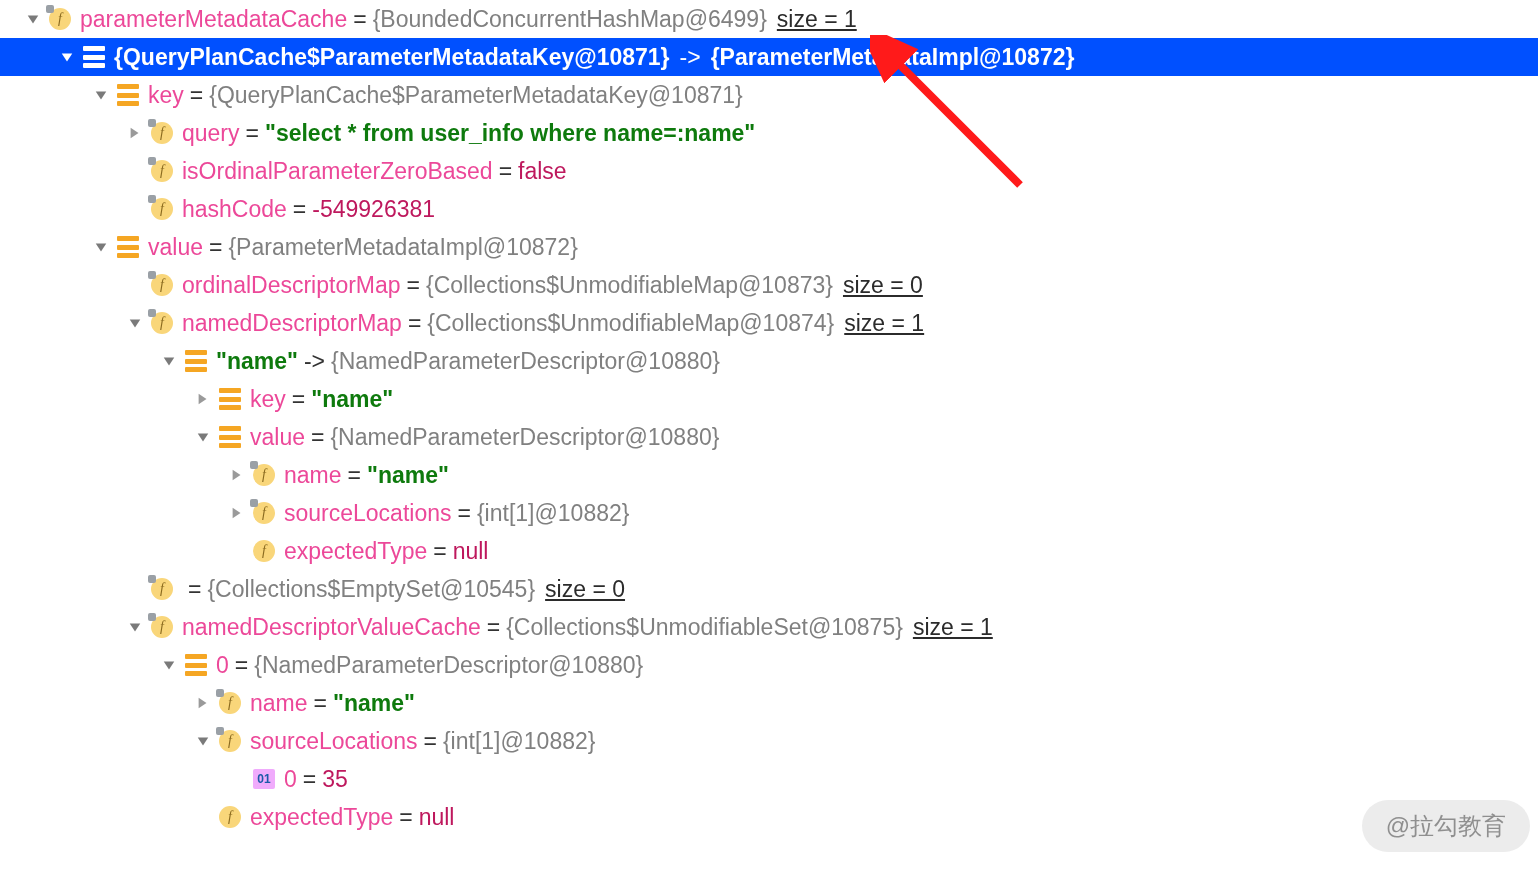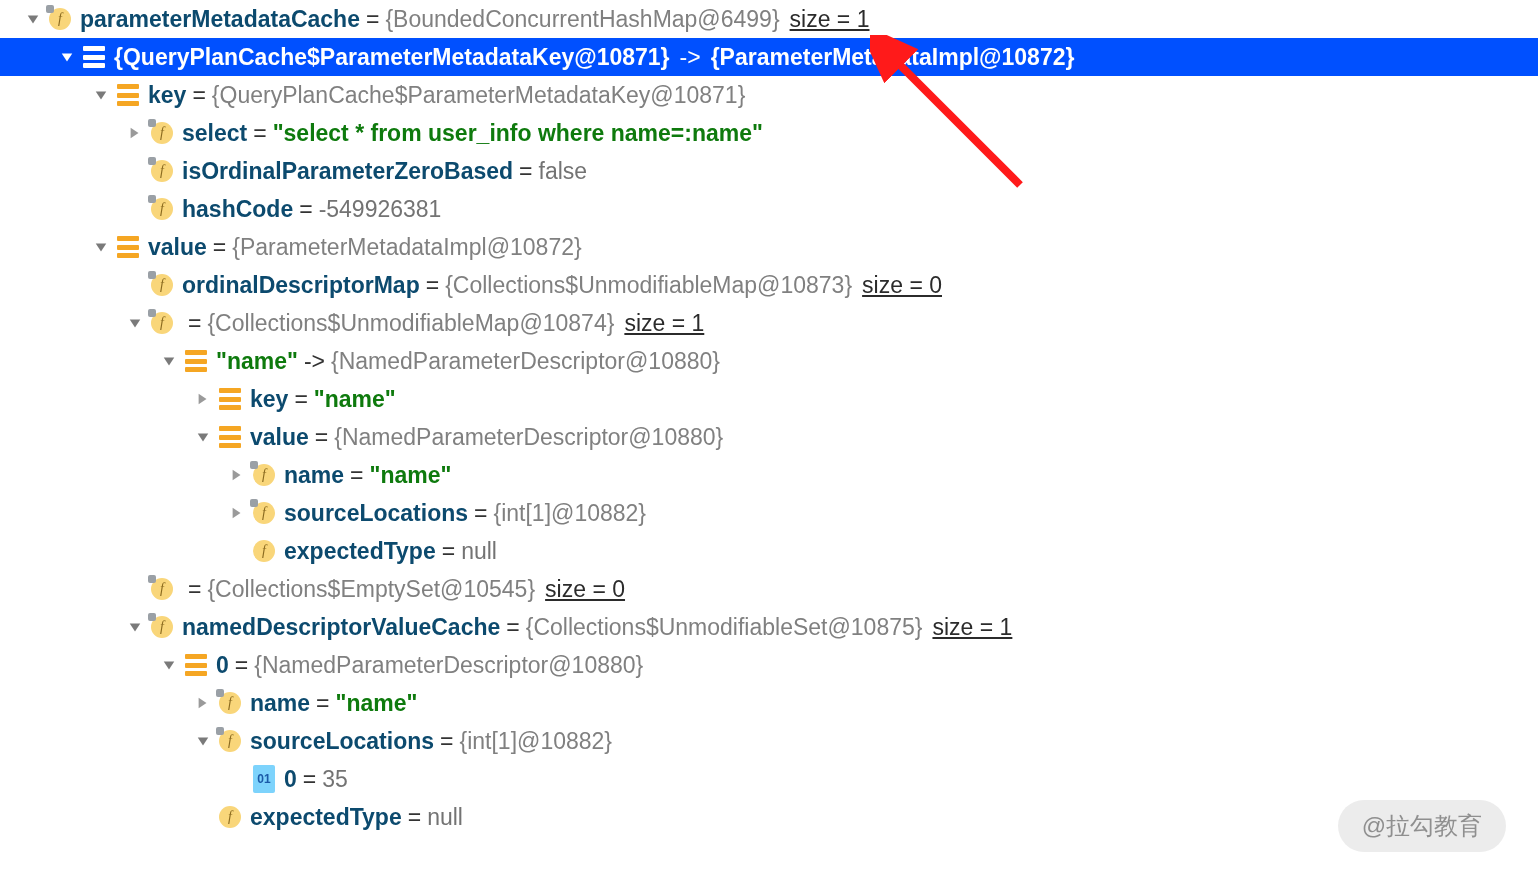--- a/index.html
+++ b/index.html
@@ -71,52 +71,52 @@
     flex-direction: column;
     justify-content: space-between;
   }
   .icon-map span {
     height: 5px;
     background: #f5a623;
     border-radius: 1px;
   }
   .icon-map.white span { background: #fff; }
   .icon-int {
-    width: 22px; height: 28px;
-    background: #7dd3fc;
+    width: 22px; height: 20px;
+    background: #f0abfc;
     color: #1a5aa8;
     font-size: 12px;
     font-weight: bold;
     display: flex;
     align-items: center;
     justify-content: center;
     border-radius: 2px;
   }
-  .name { color: #0c4a6e; font-weight: 700; }
+  .name { color: #ec4899; font-weight: 400; }
   .eq { color: #333; padding: 0 6px; }
   .eq.selarrow { color: #fff; padding: 0 10px; }
   .ref { color: #808080; }
   .ref.selected { color: #fff; font-weight: 600; }
   .annot { color: #2b2b2b; padding-left: 10px; text-decoration: underline; }
   .str { color: #0e7a0d; font-weight: 700; }
-  .val { color: #737373; }
+  .val { color: #be185d; }
   .arrow-right-grey { fill: #9a9a9a; }
   .arrow-down-grey { fill: #7a7a7a; }
   .arrow-down-white { fill: #fff; }
   .red-arrow {
     position: absolute;
     top: 35px;
     left: 870px;
     width: 160px;
     height: 160px;
     pointer-events: none;
   }
   .watermark {
     position: absolute;
-    right: 32px;
+    right: 8px;
     bottom: 40px;
     background: rgba(220,220,220,0.55);
     color: rgba(120,120,120,0.8);
     font-size: 24px;
     padding: 10px 24px;
     border-radius: 30px;
   }
 </style>
 </head>
 <body>
@@ -176,21 +176,21 @@
     <div class="row">
       <span class="indent" style="width:126px"></span>
       <span class="arrow">
         <svg viewBox="0 0 16 16">
           <path class="arrow-right-grey" d="M3,2 L12,8 L3,14 Z"></path>
         </svg>
       </span>
       <span class="icon">
         <span class="icon-field pin">f</span>
       </span>
-      <span class="name">select</span>
+      <span class="name">query</span>
       <span class="eq"> = </span>
       <span class="str">"select * from user_info where name=:name"</span>
     </div>
     <div class="row">
       <span class="indent" style="width:126px"></span>
       <span class="arrow blank"></span>
       <span class="icon">
         <span class="icon-field pin">f</span>
       </span>
       <span class="name">isOrdinalParameterZeroBased</span>
@@ -239,20 +239,21 @@
     <div class="row">
       <span class="indent" style="width:126px"></span>
       <span class="arrow">
         <svg viewBox="0 0 16 16">
           <path class="arrow-down-grey" d="M2,4 L14,4 L8,13 Z"></path>
         </svg>
       </span>
       <span class="icon">
         <span class="icon-field pin">f</span>
       </span>
+      <span class="name">namedDescriptorMap</span>
       <span class="eq"> = </span>
       <span class="ref">{Collections$UnmodifiableMap@10874}</span>
       <span class="annot">size = 1</span>
     </div>
     <div class="row">
       <span class="indent" style="width:160px"></span>
       <span class="arrow">
         <svg viewBox="0 0 16 16">
           <path class="arrow-down-grey" d="M2,4 L14,4 L8,13 Z"></path>
         </svg>

